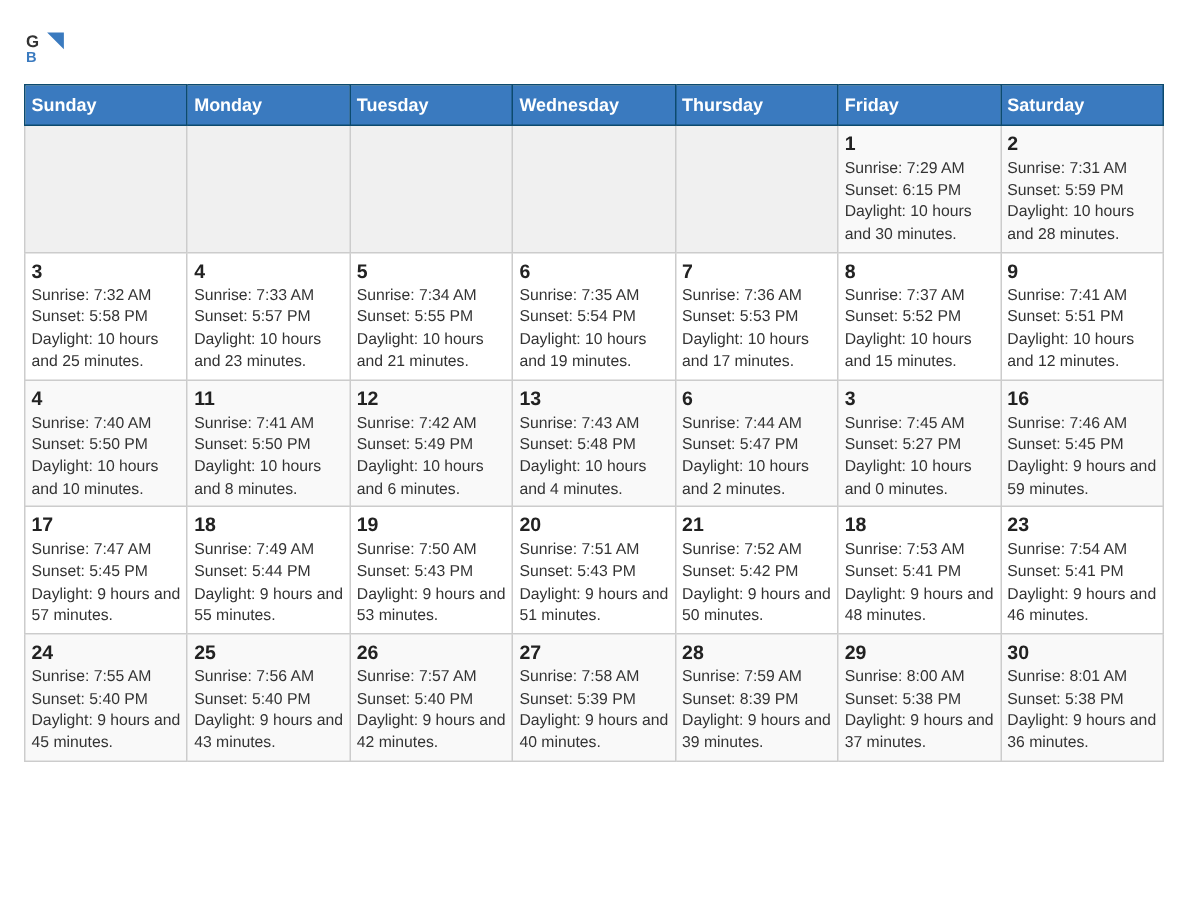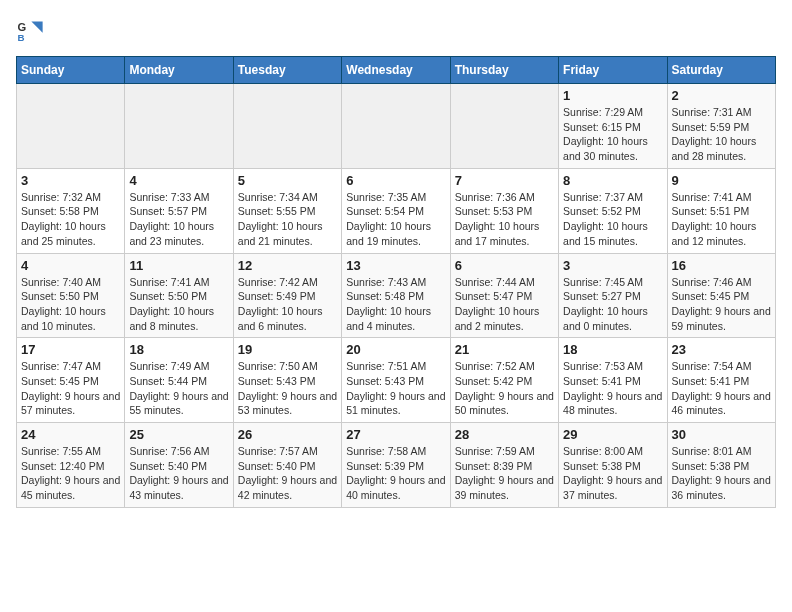--- a/index.html
+++ b/index.html
@@ -274,21 +274,21 @@
           <span class="day-number">23</span>
           <div class="day-info">Sunrise: 7:54 AM
 Sunset: 5:41 PM
 Daylight: 9 hours and 46 minutes.</div>
         </td>
       </tr>
       <tr>
         <td>
           <span class="day-number">24</span>
           <div class="day-info">Sunrise: 7:55 AM
-Sunset: 12:40 PM
+Sunset: 5:40 PM
 Daylight: 9 hours and 45 minutes.</div>
         </td>
         <td>
           <span class="day-number">25</span>
           <div class="day-info">Sunrise: 7:56 AM
 Sunset: 5:40 PM
 Daylight: 9 hours and 43 minutes.</div>
         </td>
         <td>
           <span class="day-number">26</span>

